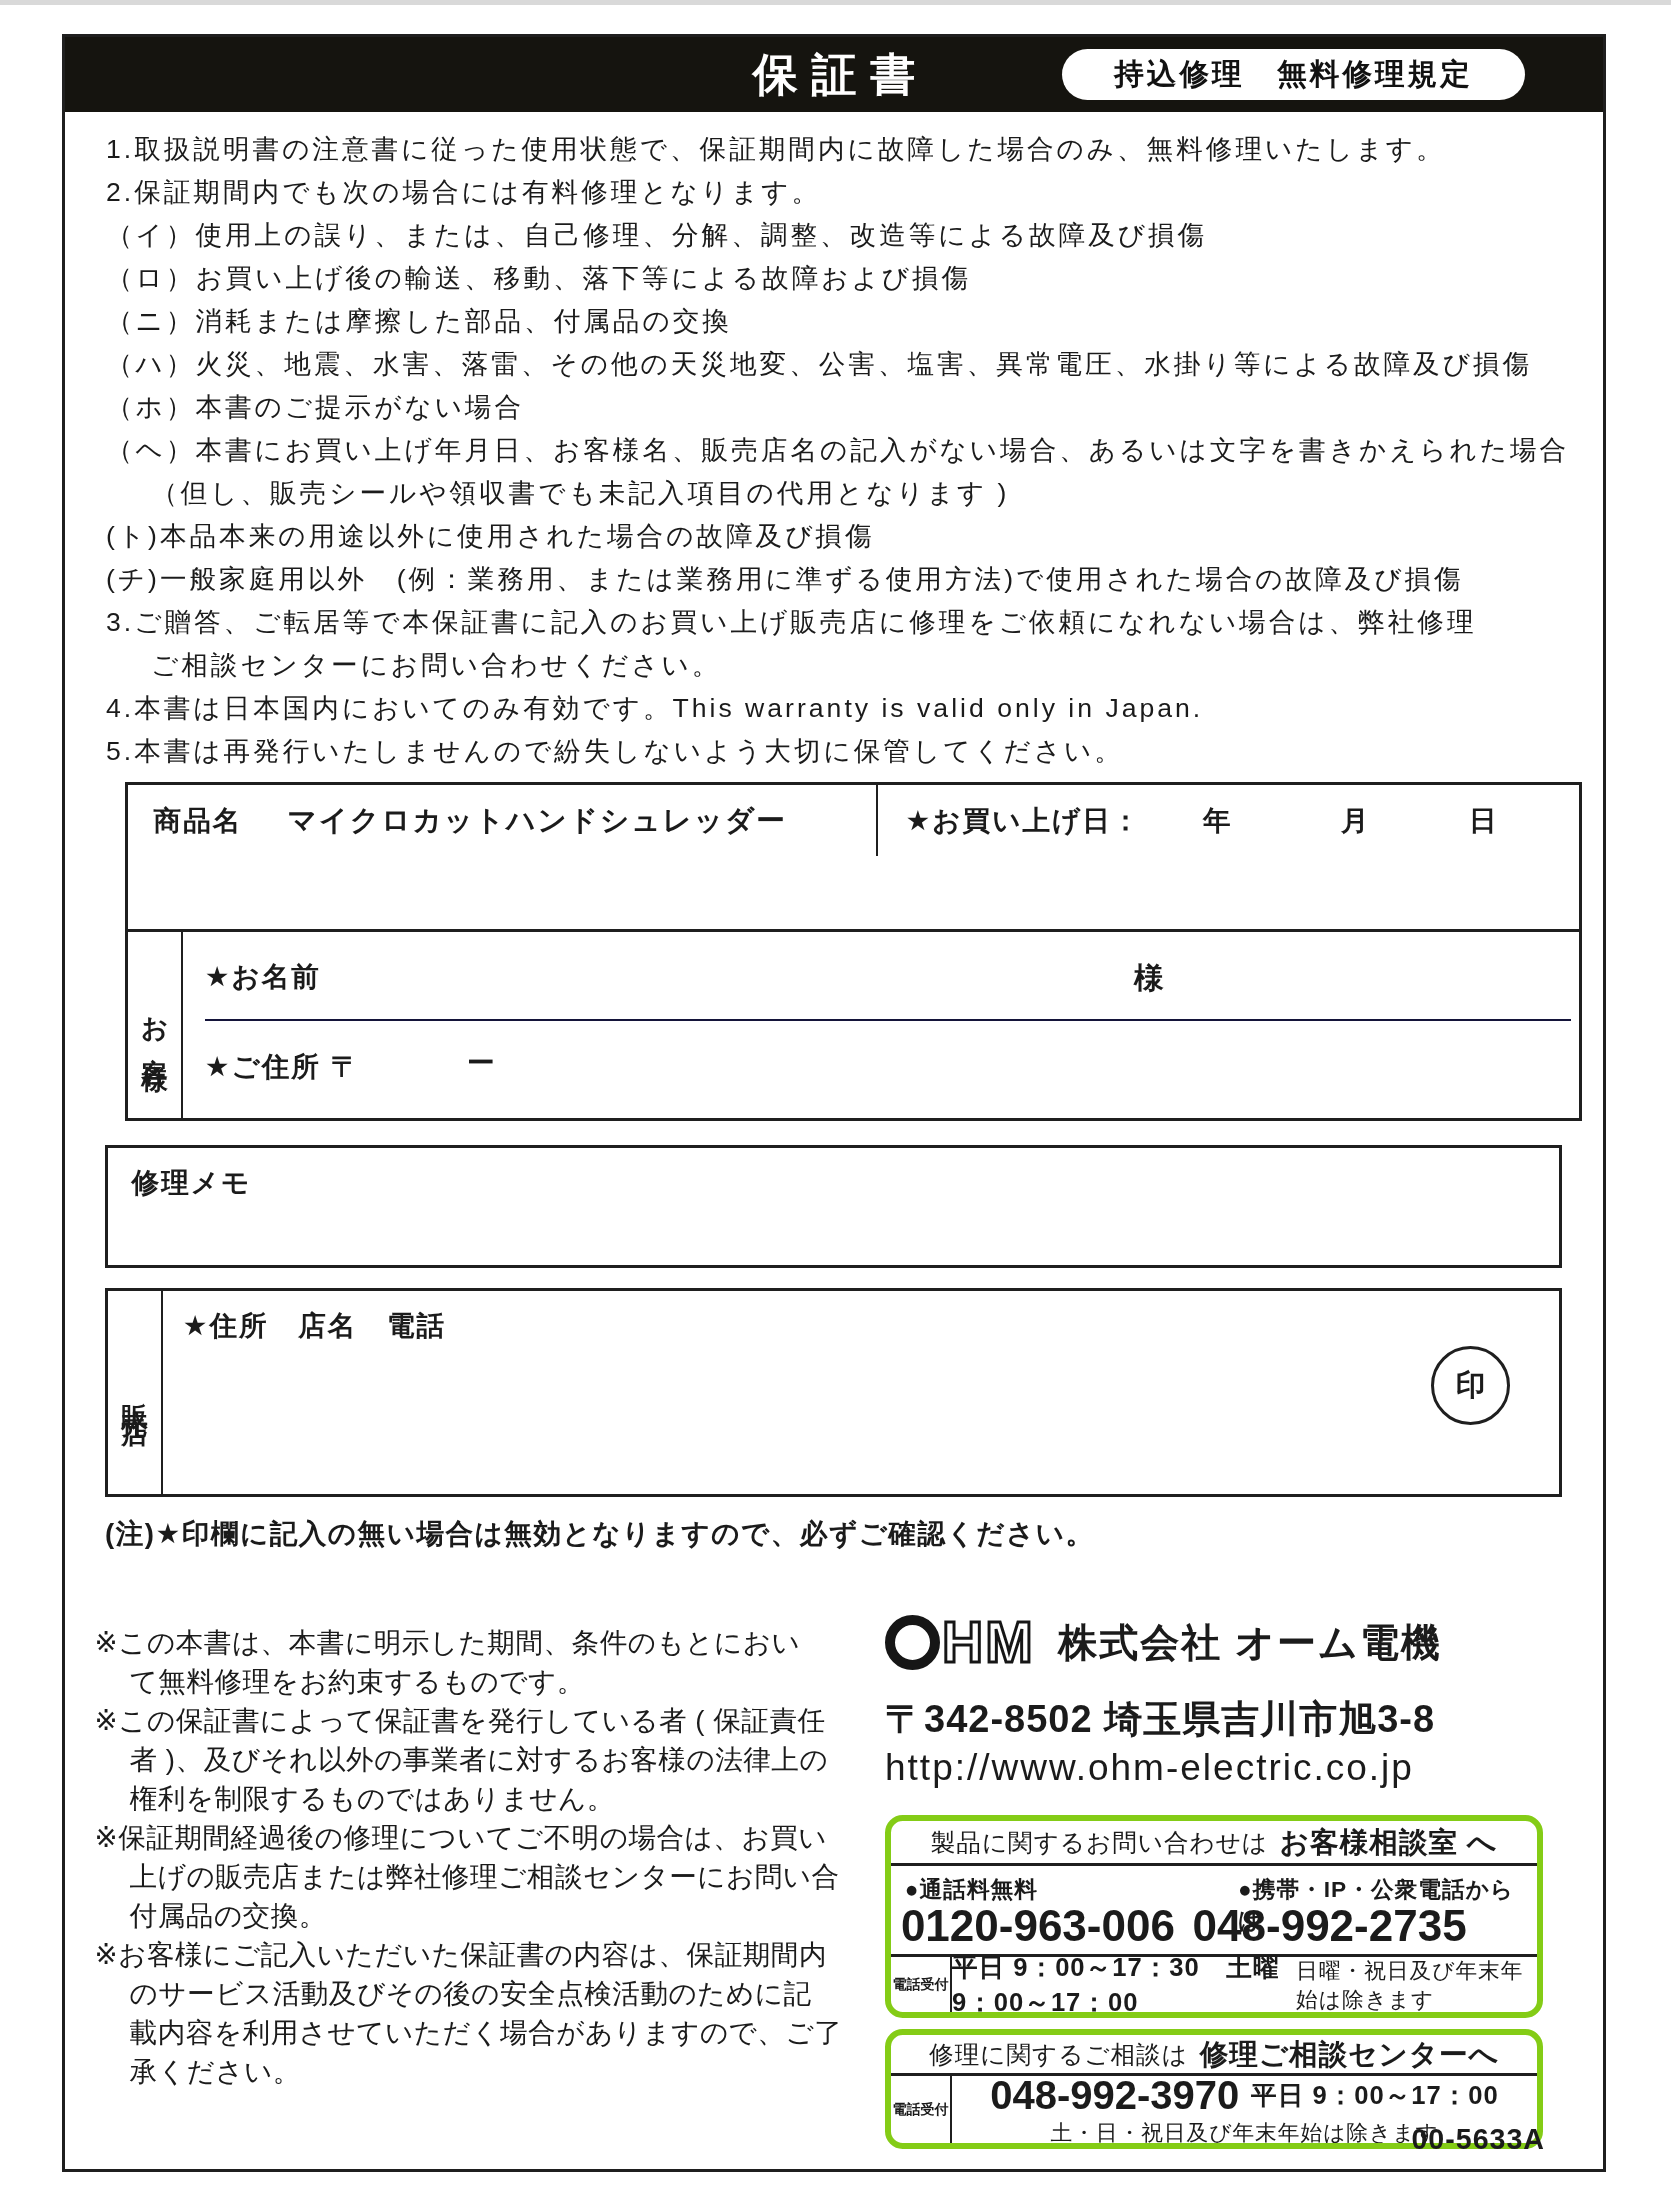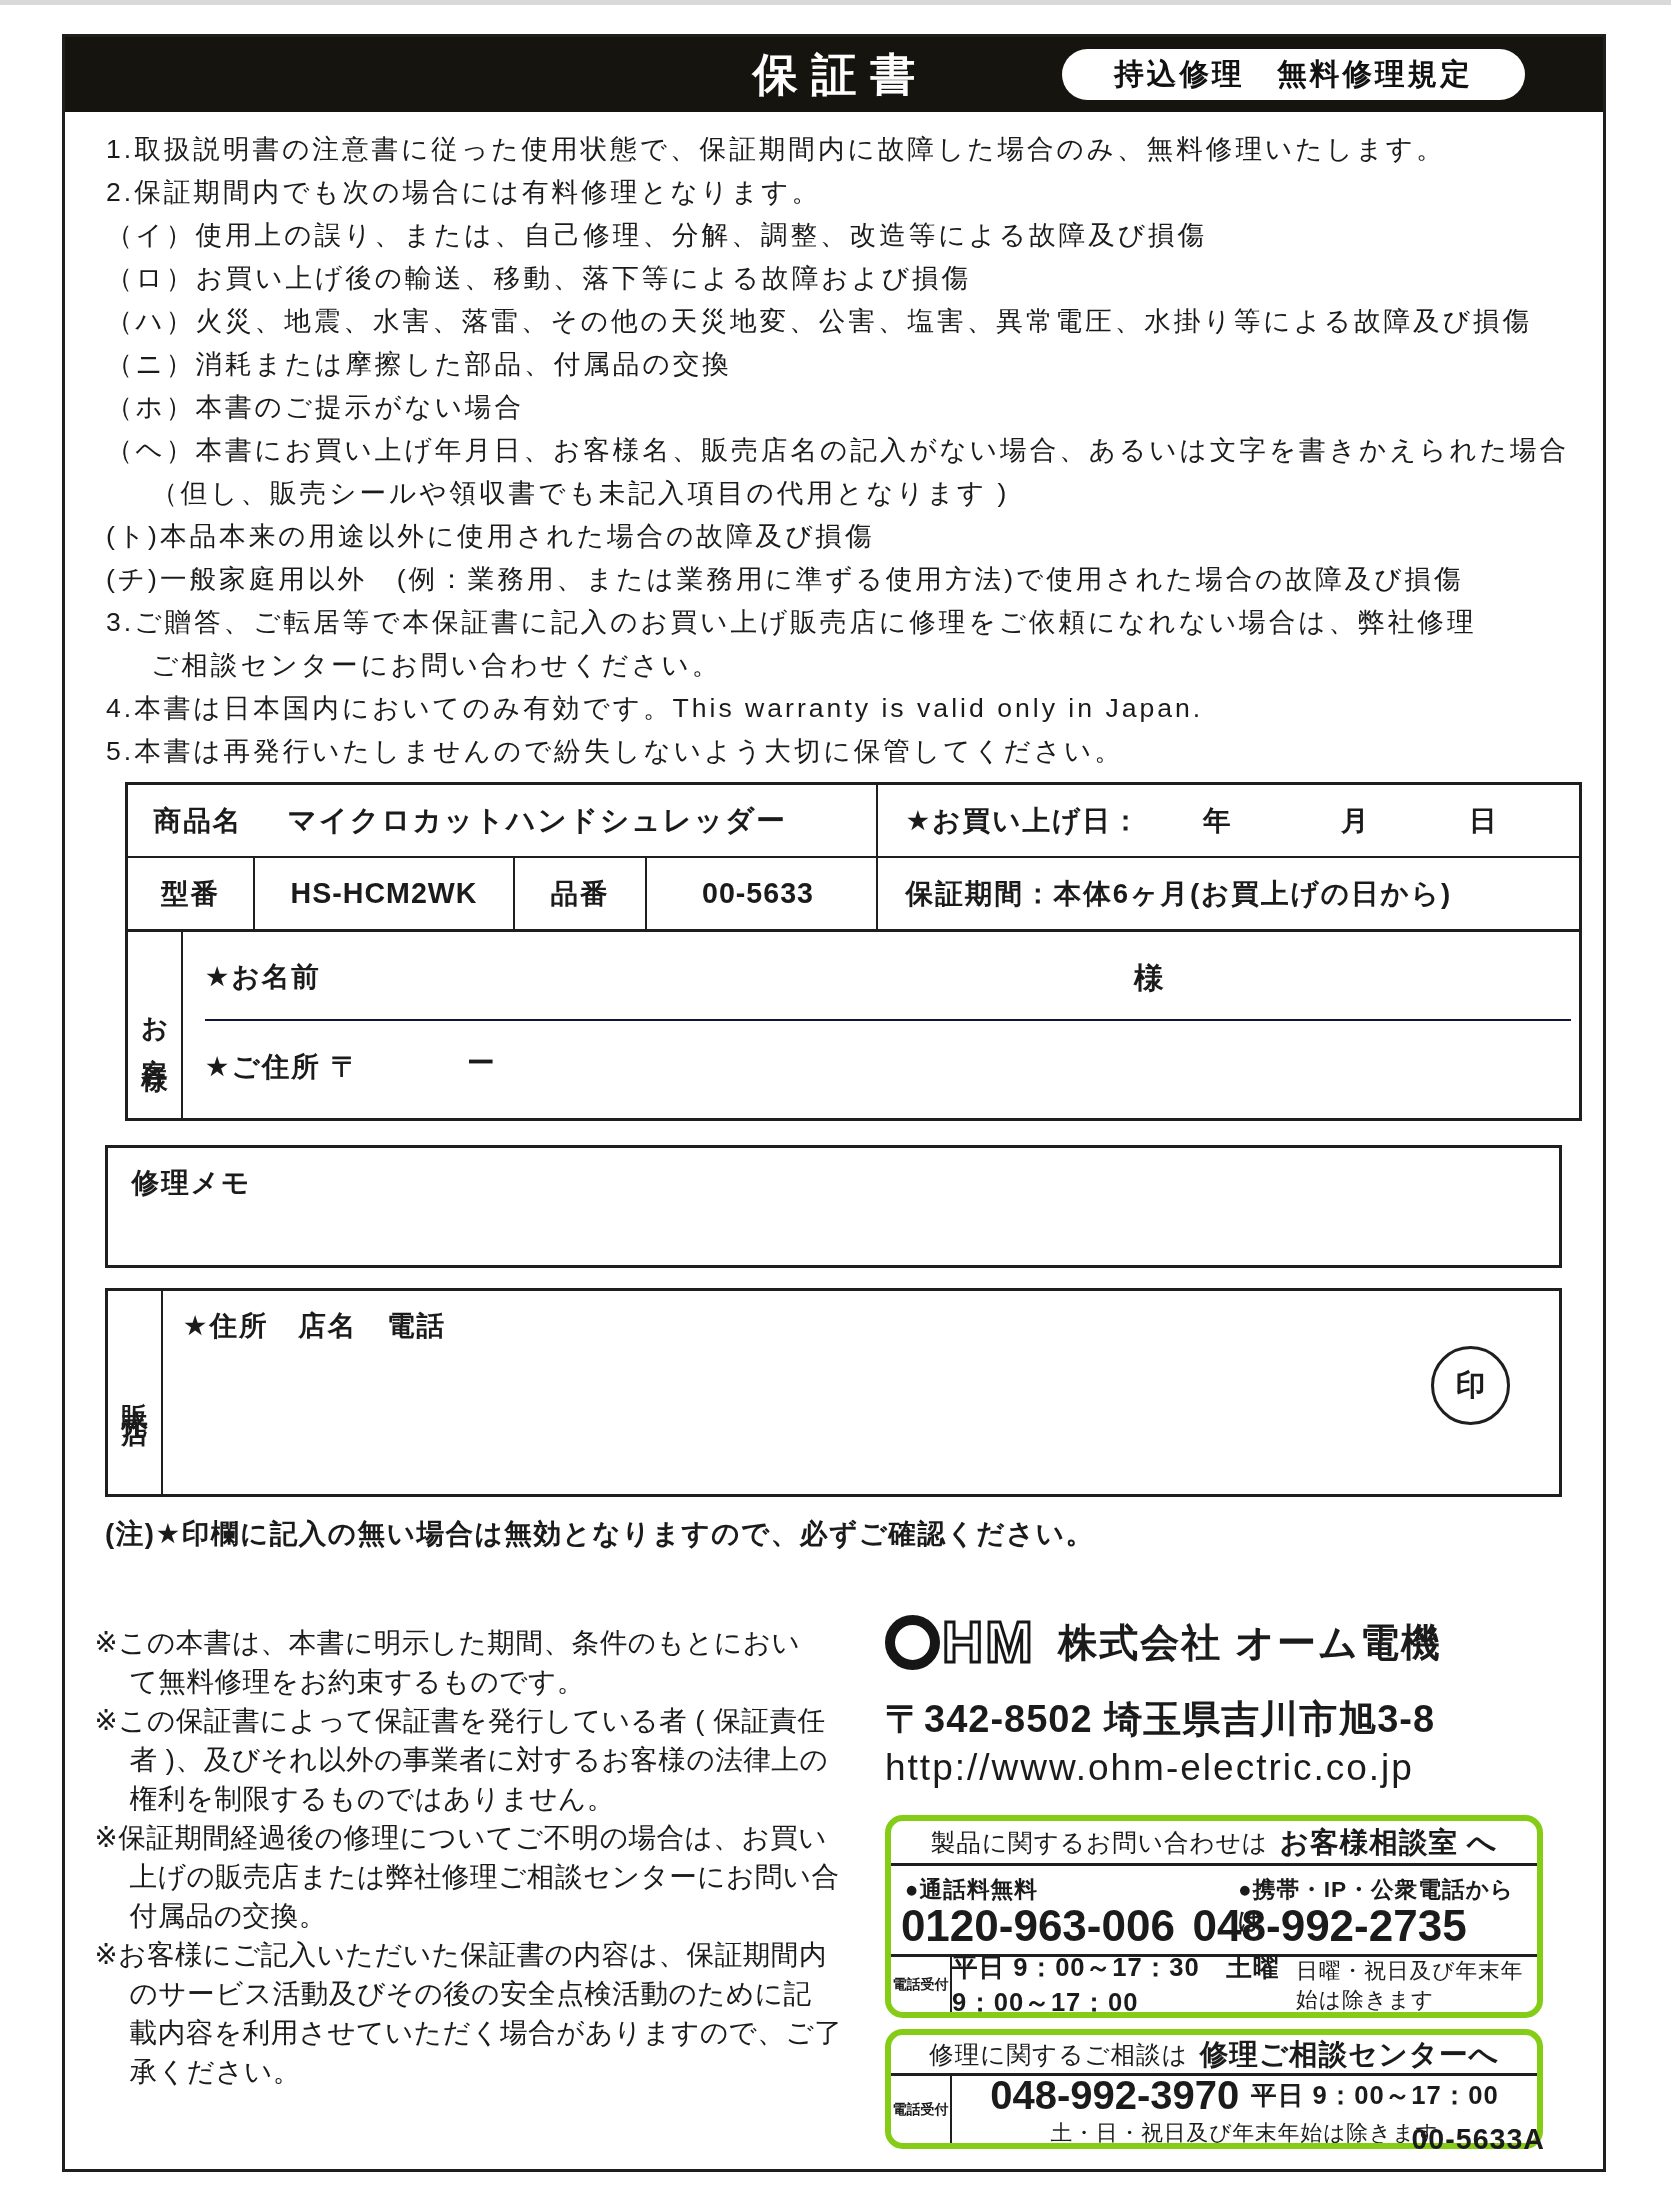--- a/index.html
+++ b/index.html
@@ -113,22 +113,22 @@
     <div class="header-bar">
       <div class="doc-title">保証書</div>
       <div class="repair-badge">持込修理　無料修理規定</div>
     </div>
 
     <div class="conditions">
       <div class="cond-line">1.取扱説明書の注意書に従った使用状態で、保証期間内に故障した場合のみ、無料修理いたします。</div>
       <div class="cond-line">2.保証期間内でも次の場合には有料修理となります。</div>
       <div class="cond-line">（イ）使用上の誤り、または、自己修理、分解、調整、改造等による故障及び損傷</div>
       <div class="cond-line">（ロ）お買い上げ後の輸送、移動、落下等による故障および損傷</div>
+      <div class="cond-line">（ニ）消耗または摩擦した部品、付属品の交換</div>
       <div class="cond-line">（ハ）火災、地震、水害、落雷、その他の天災地変、公害、塩害、異常電圧、水掛り等による故障及び損傷</div>
-      <div class="cond-line">（ニ）消耗または摩擦した部品、付属品の交換</div>
       <div class="cond-line">（ホ）本書のご提示がない場合</div>
       <div class="cond-line">（ヘ）本書にお買い上げ年月日、お客様名、販売店名の記入がない場合、あるいは文字を書きかえられた場合</div>
       <div class="cond-line indent">（但し、販売シールや領収書でも未記入項目の代用となります )</div>
       <div class="cond-line">(ト)本品本来の用途以外に使用された場合の故障及び損傷</div>
       <div class="cond-line">(チ)一般家庭用以外　(例：業務用、または業務用に準ずる使用方法)で使用された場合の故障及び損傷</div>
       <div class="cond-line">3.ご贈答、ご転居等で本保証書に記入のお買い上げ販売店に修理をご依頼になれない場合は、弊社修理</div>
       <div class="cond-line indent">ご相談センターにお問い合わせください。</div>
       <div class="cond-line">4.本書は日本国内においてのみ有効です。This warranty is valid only in Japan.</div>
       <div class="cond-line">5.本書は再発行いたしませんので紛失しないよう大切に保管してください。</div>
     </div>
@@ -137,37 +137,20 @@
       <div class="pt-row1">
         <div class="cell prod-cell">
           <span class="tbl-label">商品名</span>
           <span class="tbl-value">マイクロカットハンドシュレッダー</span>
         </div>
         <div class="cell date-cell bl">
           <span class="tbl-label">★お買い上げ日：</span>
           <span class="yml" style="left:325px;">年</span>
           <span class="yml" style="left:463px;">月</span>
           <span class="yml" style="left:591px;">日</span>
-        </div>
-      </div>
-      <div class="pt-row2">
-        <div class="cell c-model-l">
-          <span class="tbl-label">型番</span>
-        </div>
-        <div class="cell c-model-v bl">
-          <span class="tbl-value">HS-HCM2WK</span>
-        </div>
-        <div class="cell c-part-l bl">
-          <span class="tbl-label">品番</span>
-        </div>
-        <div class="cell c-part-v bl">
-          <span class="tbl-value">00-5633</span>
-        </div>
-        <div class="cell c-warr bl">
-          <span class="tbl-label">保証期間：本体6ヶ月(お買上げの日から)</span>
         </div>
       </div>
       <div class="pt-row3">
         <div class="vcell">
           <span class="vlabel">お客様</span>
         </div>
         <div class="cust-content">
           <span class="cust-name-label">★お名前</span>
           <span class="cust-honorific">様</span>
           <div class="cust-underline"></div>

